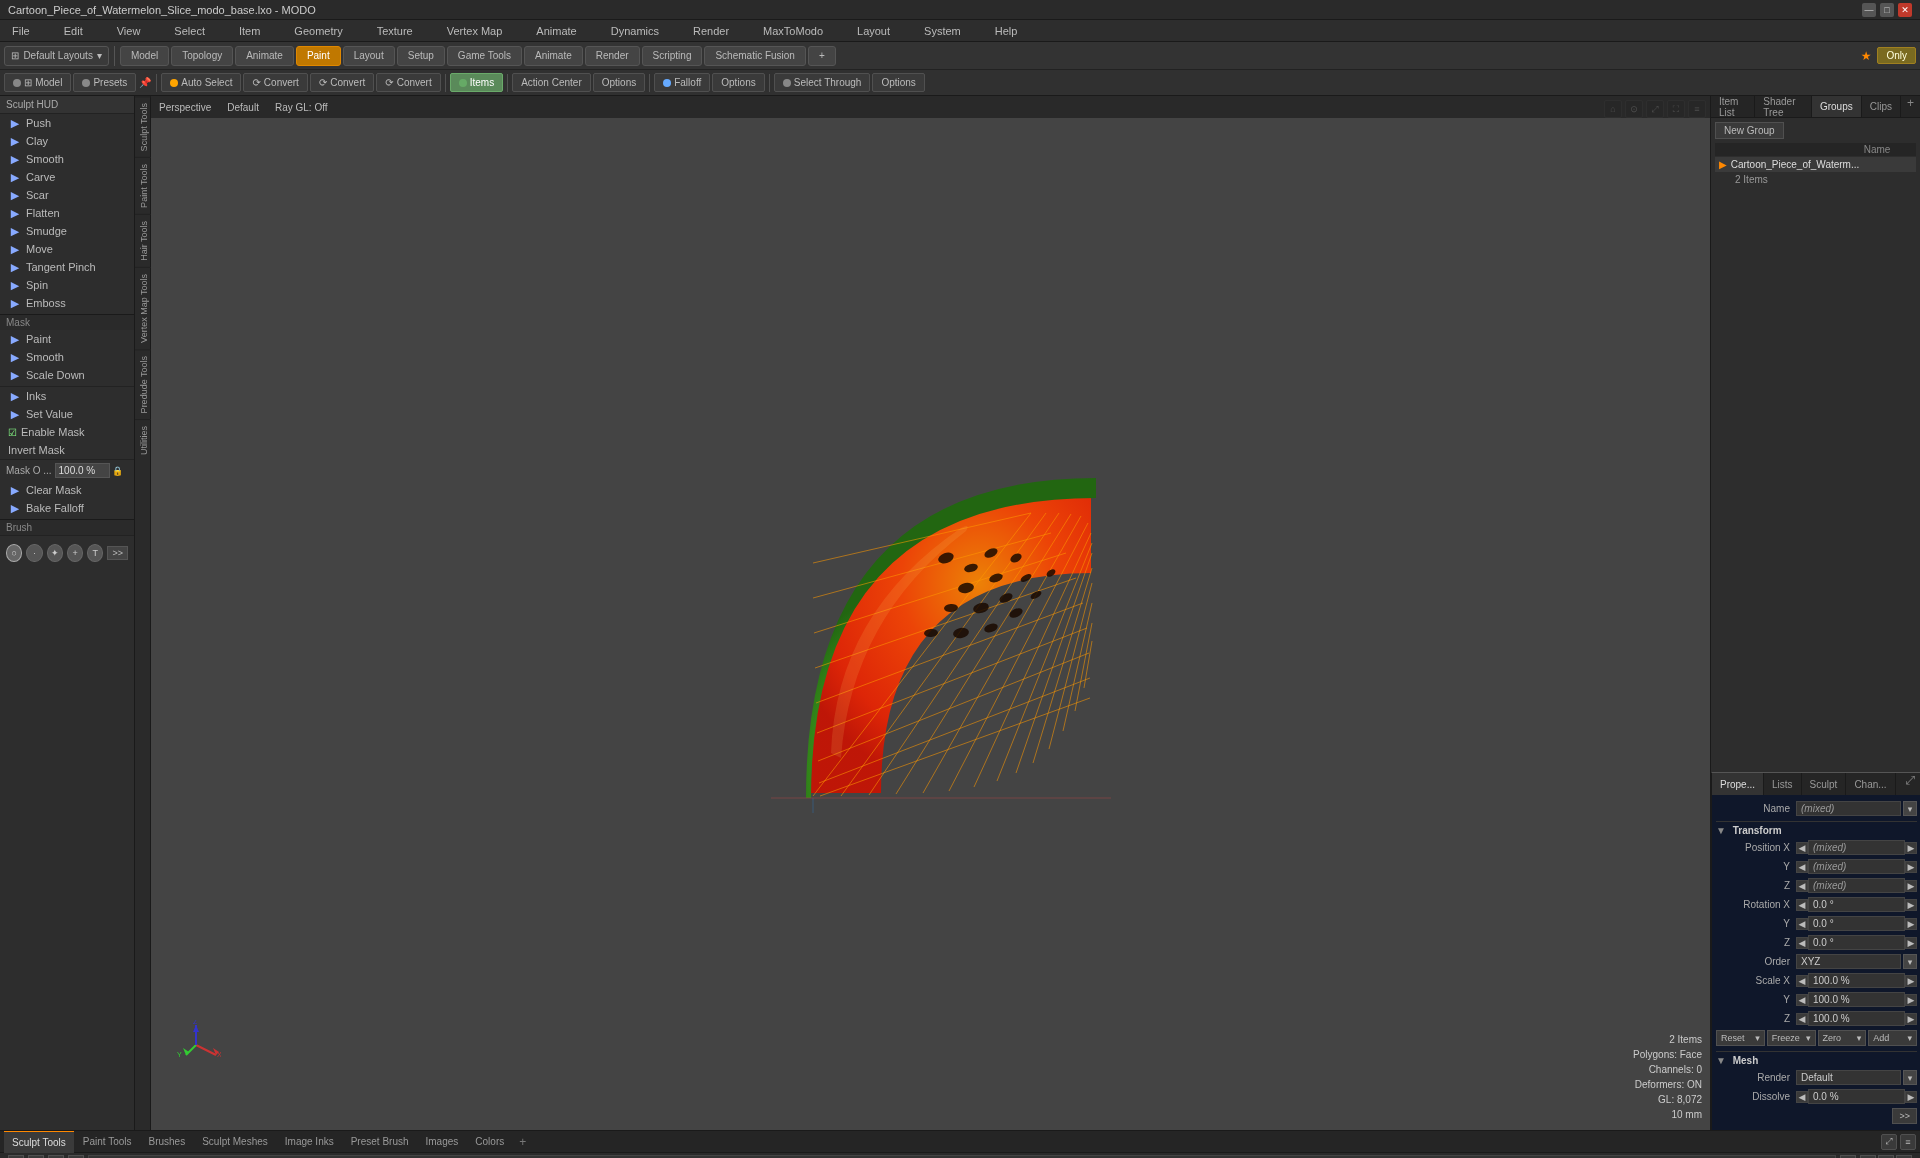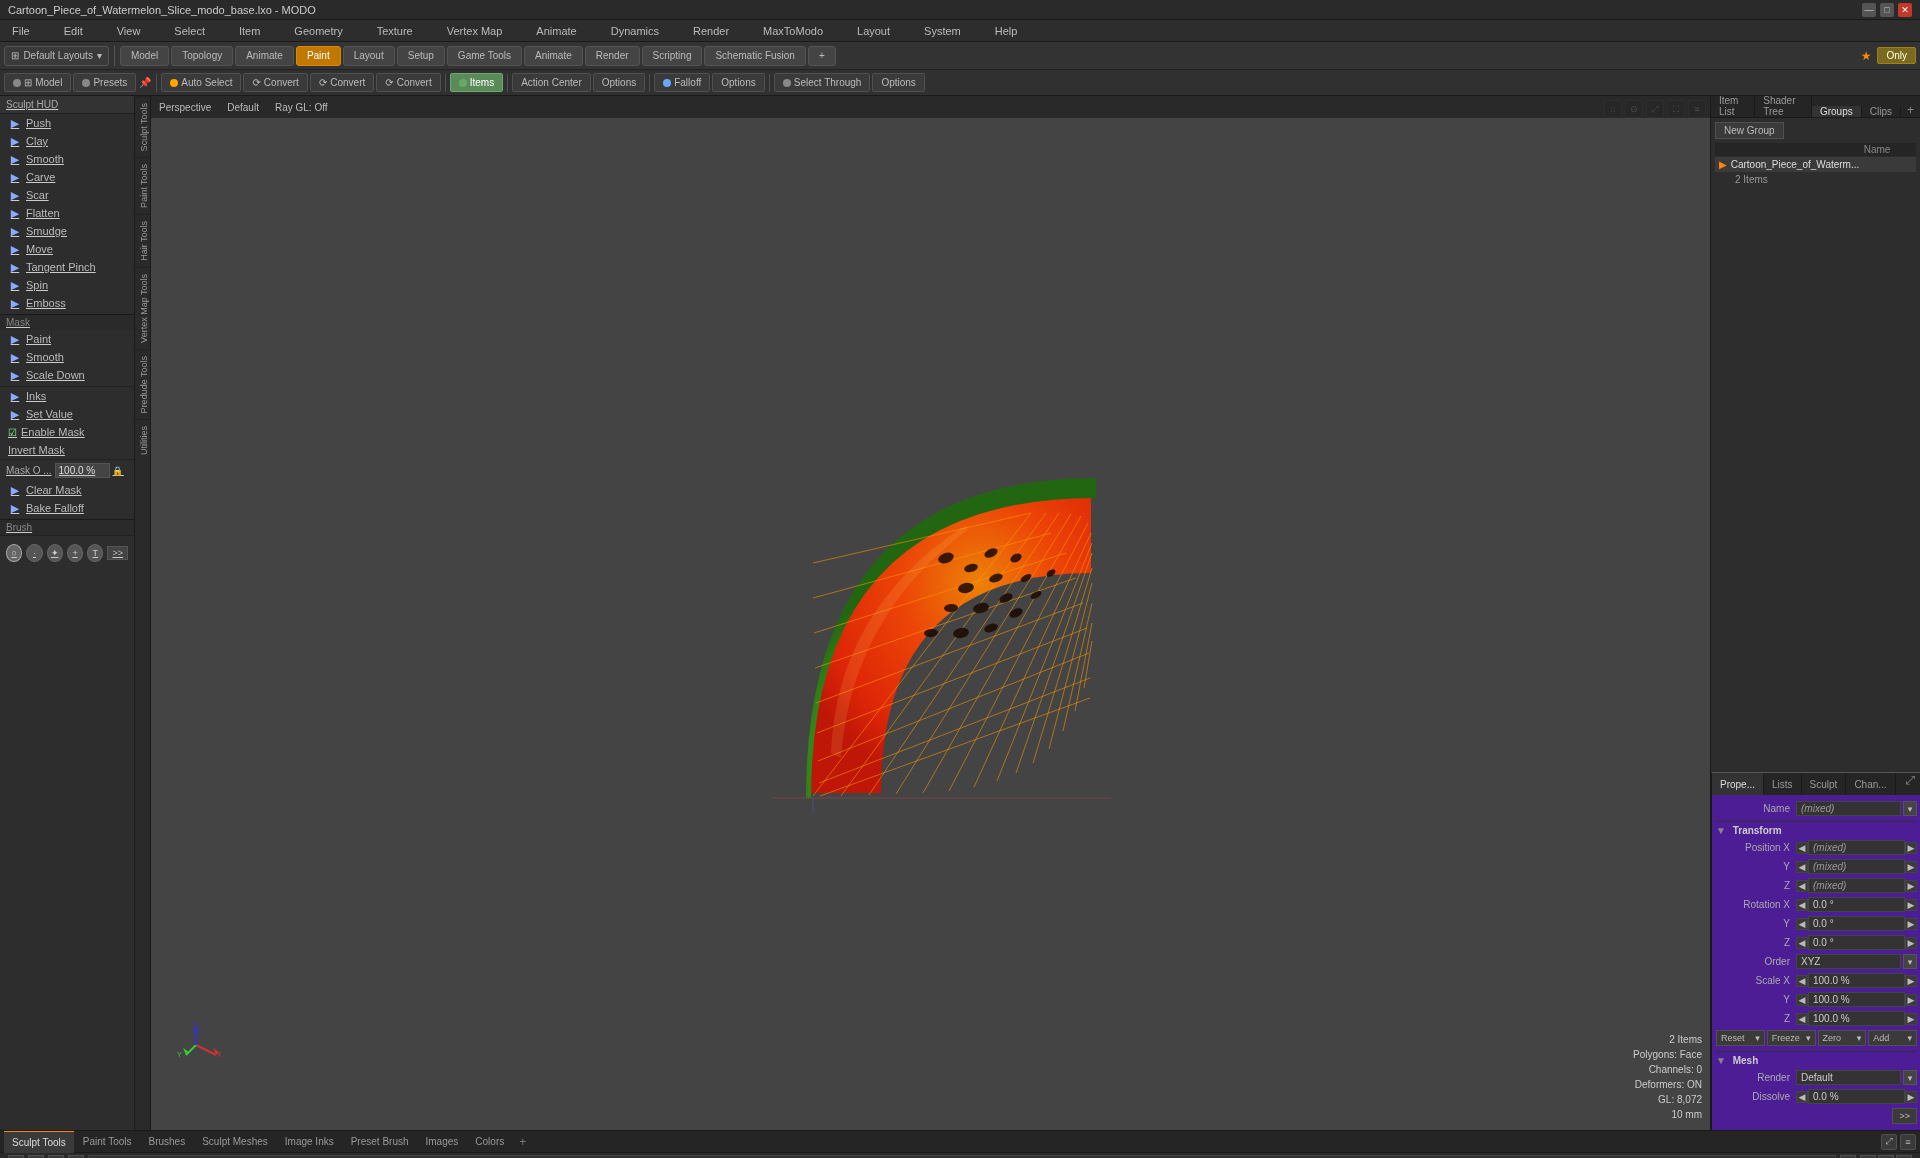--- a/index.html
+++ b/index.html
@@ -30,21 +30,21 @@
     .tb2-btn.active { background: #5a8a5a; border-color: #6aaa6a; color: #fff; }
     .tb2-btn .dot { width: 8px; height: 8px; border-radius: 50%; background: #888; }
     .tb2-btn .dot.yellow { background: #ffa500; }
     .tb2-btn .dot.green { background: #6a6; }
     .tb2-sep { width: 1px; height: 18px; background: #505050; margin: 0 2px; }
 
     
     #main-layout { display: flex; width: 100%; height: calc(1158px - 20px - 22px - 28px - 28px - 26px); }
 
     
-    #left-sidebar { width: 135px; min-width: 135px; background: #2d2d2d; display: flex; flex-direction: column; border-right: 1px solid #1a1a1a; overflow: hidden; text-decoration: underline; }
+    #left-sidebar { width: 135px; min-width: 135px; background: #2d2d2d; display: flex; flex-direction: column; border-right: 1px solid #1a1a1a; overflow: hidden; }
     #sculpt-hud { background: #333; padding: 3px 6px; font-size: 10px; color: #aaa; border-bottom: 1px solid #222; display: flex; align-items: center; gap: 4px; }
     .sidebar-item { padding: 2px 6px 2px 8px; font-size: 11px; color: #bbb; cursor: pointer; display: flex; align-items: center; gap: 4px; height: 18px; }
     .sidebar-section { padding: 2px 6px; font-size: 10px; color: #888; background: #2a2a2a; border-top: 1px solid #1a1a1a; margin-top: 2px; }
     .sidebar-icon { width: 14px; height: 14px; display: flex; align-items: center; justify-content: center; }
     .mask-opacity { display: flex; align-items: center; gap: 3px; padding: 3px 6px; border-top: 1px solid #222; }
     .mask-opacity-label { font-size: 10px; color: #aaa; }
     .mask-opacity-input { background: #444; border: 1px solid #555; color: #ddd; font-size: 10px; width: 55px; padding: 1px 3px; }
     .brush-section { padding: 4px 6px; border-top: 1px solid #222; }
     .brush-icons { display: flex; gap: 4px; align-items: center; margin-top: 4px; }
     .brush-icon { width: 18px; height: 18px; border-radius: 50%; background: #555; border: 1px solid #666; cursor: pointer; display: flex; align-items: center; justify-content: center; font-size: 9px; }
@@ -59,34 +59,34 @@
     #viewport { flex: 1; background: #444; position: relative; overflow: hidden; }
     #viewport-header { position: absolute; top: 0; left: 0; right: 0; height: 22px; background: rgba(30,30,30,0.7); display: flex; align-items: center; padding: 0 8px; gap: 16px; z-index: 10; }
     .vp-label { font-size: 10px; color: #bbb; }
     #viewport-info { position: absolute; bottom: 8px; right: 8px; text-align: right; font-size: 10px; color: #ccc; line-height: 1.5; }
     #viewport-axes { position: absolute; bottom: 60px; left: 20px; width: 50px; height: 50px; }
     #viewport-controls { position: absolute; top: 4px; right: 4px; display: flex; gap: 3px; }
     .vp-ctrl-btn { width: 18px; height: 18px; background: rgba(60,60,60,0.8); border: 1px solid #555; color: #bbb; font-size: 9px; cursor: pointer; display: flex; align-items: center; justify-content: center; border-radius: 2px; }
 
     
     #right-panel { width: 210px; min-width: 210px; background: #2d2d2d; border-left: 1px solid #1a1a1a; display: flex; flex-direction: column; }
-    #right-tabs { display: flex; height: 22px; background: #252525; border-bottom: 1px solid #1a1a1a; align-items: flex-end; }
+    #right-tabs { display: flex; height: 22px; background: #252525; border-bottom: 1px solid #1a1a1a; }
     .right-tab { padding: 0 8px; font-size: 10px; color: #999; cursor: pointer; display: flex; align-items: center; border-right: 1px solid #1a1a1a; }
     .right-tab.active { background: #333; color: #ddd; }
     .right-tab-add { margin-left: auto; padding: 0 6px; font-size: 12px; color: #888; cursor: pointer; }
     #right-content { padding: 4px; flex: 1; overflow: hidden; }
     #group-new-btn { background: #3a3a3a; border: 1px solid #505050; color: #bbb; font-size: 10px; padding: 2px 8px; cursor: pointer; margin-bottom: 4px; }
     #group-table-header { display: flex; background: #252525; padding: 1px 4px; font-size: 10px; color: #888; }
     .group-col { flex: 1; }
     #group-item { display: flex; align-items: center; padding: 2px 4px; background: #3a3a3a; margin-top: 1px; gap: 4px; }
     .group-item-icon { font-size: 10px; color: #f80; }
     .group-item-name { font-size: 10px; color: #ddd; flex: 1; }
 
     
-    #props-panel { width: 210px; min-width: 210px; background: #4c1d95; border-left: 1px solid #1a1a1a; border-top: 1px solid #555; display: flex; flex-direction: column; }
+    #props-panel { width: 210px; min-width: 210px; background: #0f172a; border-left: 1px solid #1a1a1a; border-top: 1px solid #555; display: flex; flex-direction: column; }
     #props-tabs { display: flex; height: 22px; background: #252525; }
     .props-tab { padding: 0 8px; font-size: 10px; color: #999; cursor: pointer; border-right: 1px solid #1a1a1a; display: flex; align-items: center; }
     .props-tab.active { background: #333; color: #ddd; }
     .props-expand-btn { margin-left: auto; padding: 0 6px; font-size: 12px; color: #888; cursor: pointer; }
     #props-content { padding: 4px; overflow: auto; flex: 1; }
     .prop-row { display: flex; align-items: center; padding: 2px 0; min-height: 18px; }
     .prop-label { width: 80px; min-width: 80px; font-size: 10px; color: #aaa; text-align: right; padding-right: 6px; }
     .prop-section { font-size: 10px; color: #ccc; padding: 3px 0 2px 0; border-top: 1px solid #333; margin-top: 3px; font-weight: bold; cursor: pointer; }
     .prop-section-arrow { color: #888; margin-right: 4px; }
     .prop-dropdown { display: flex; gap: 2px; }

